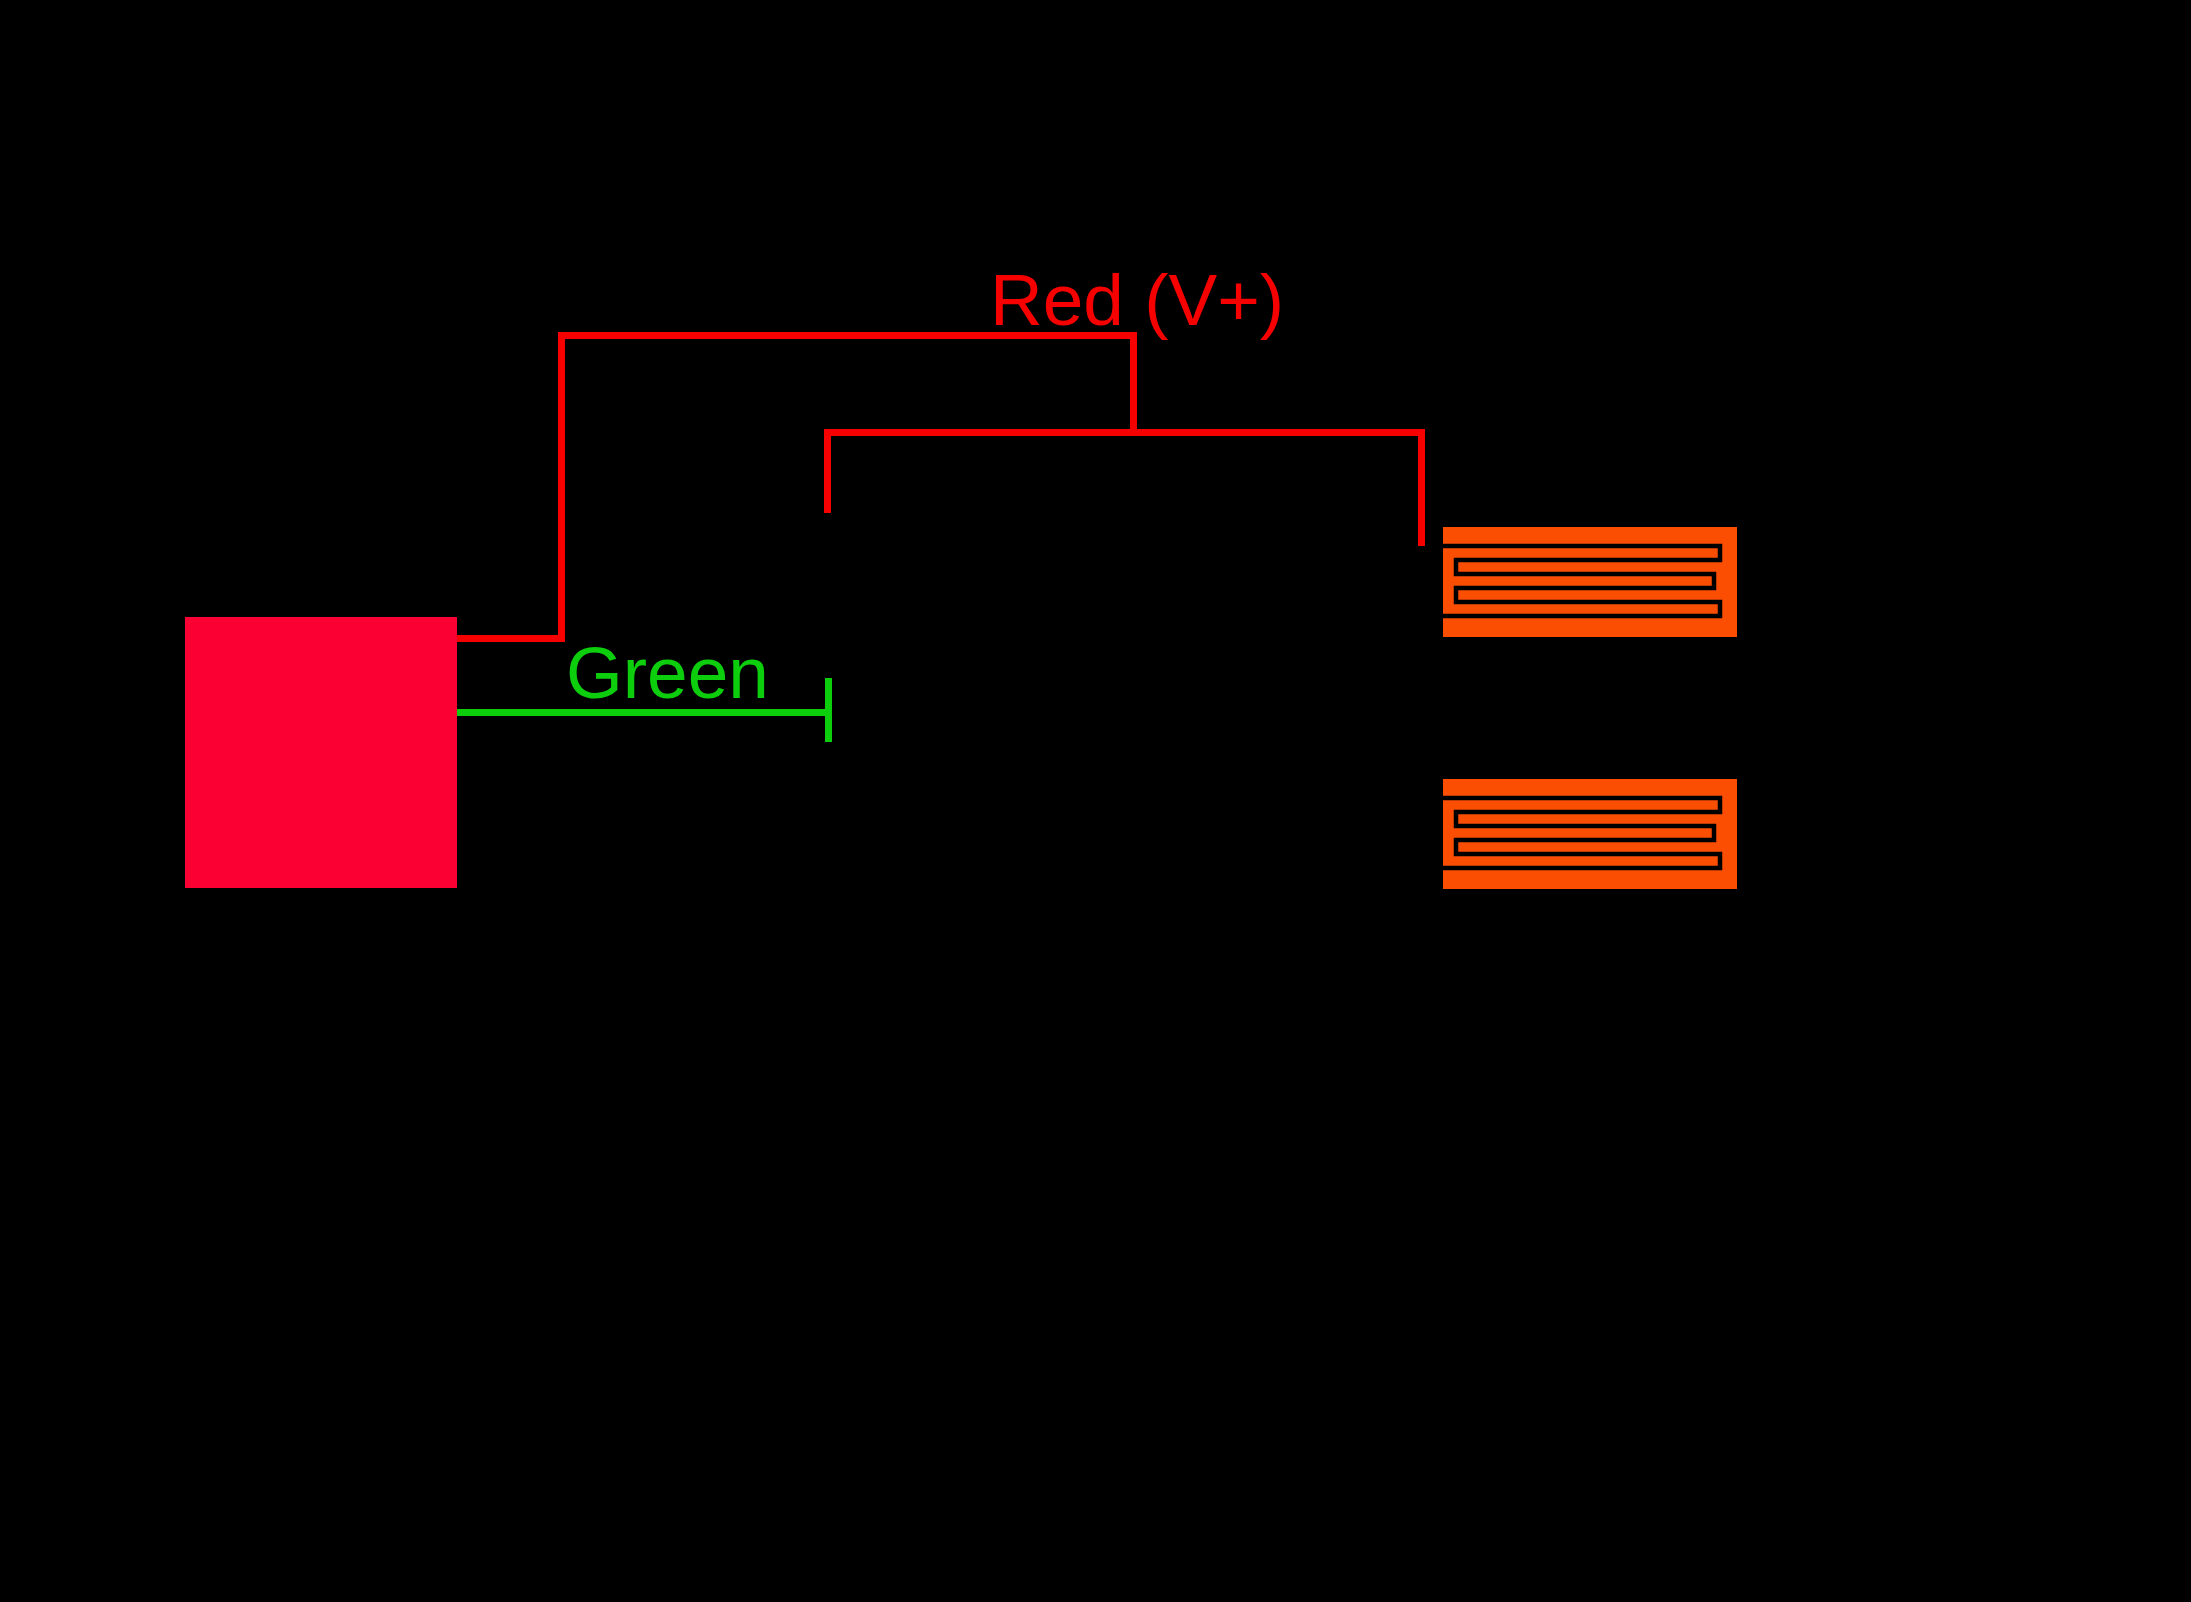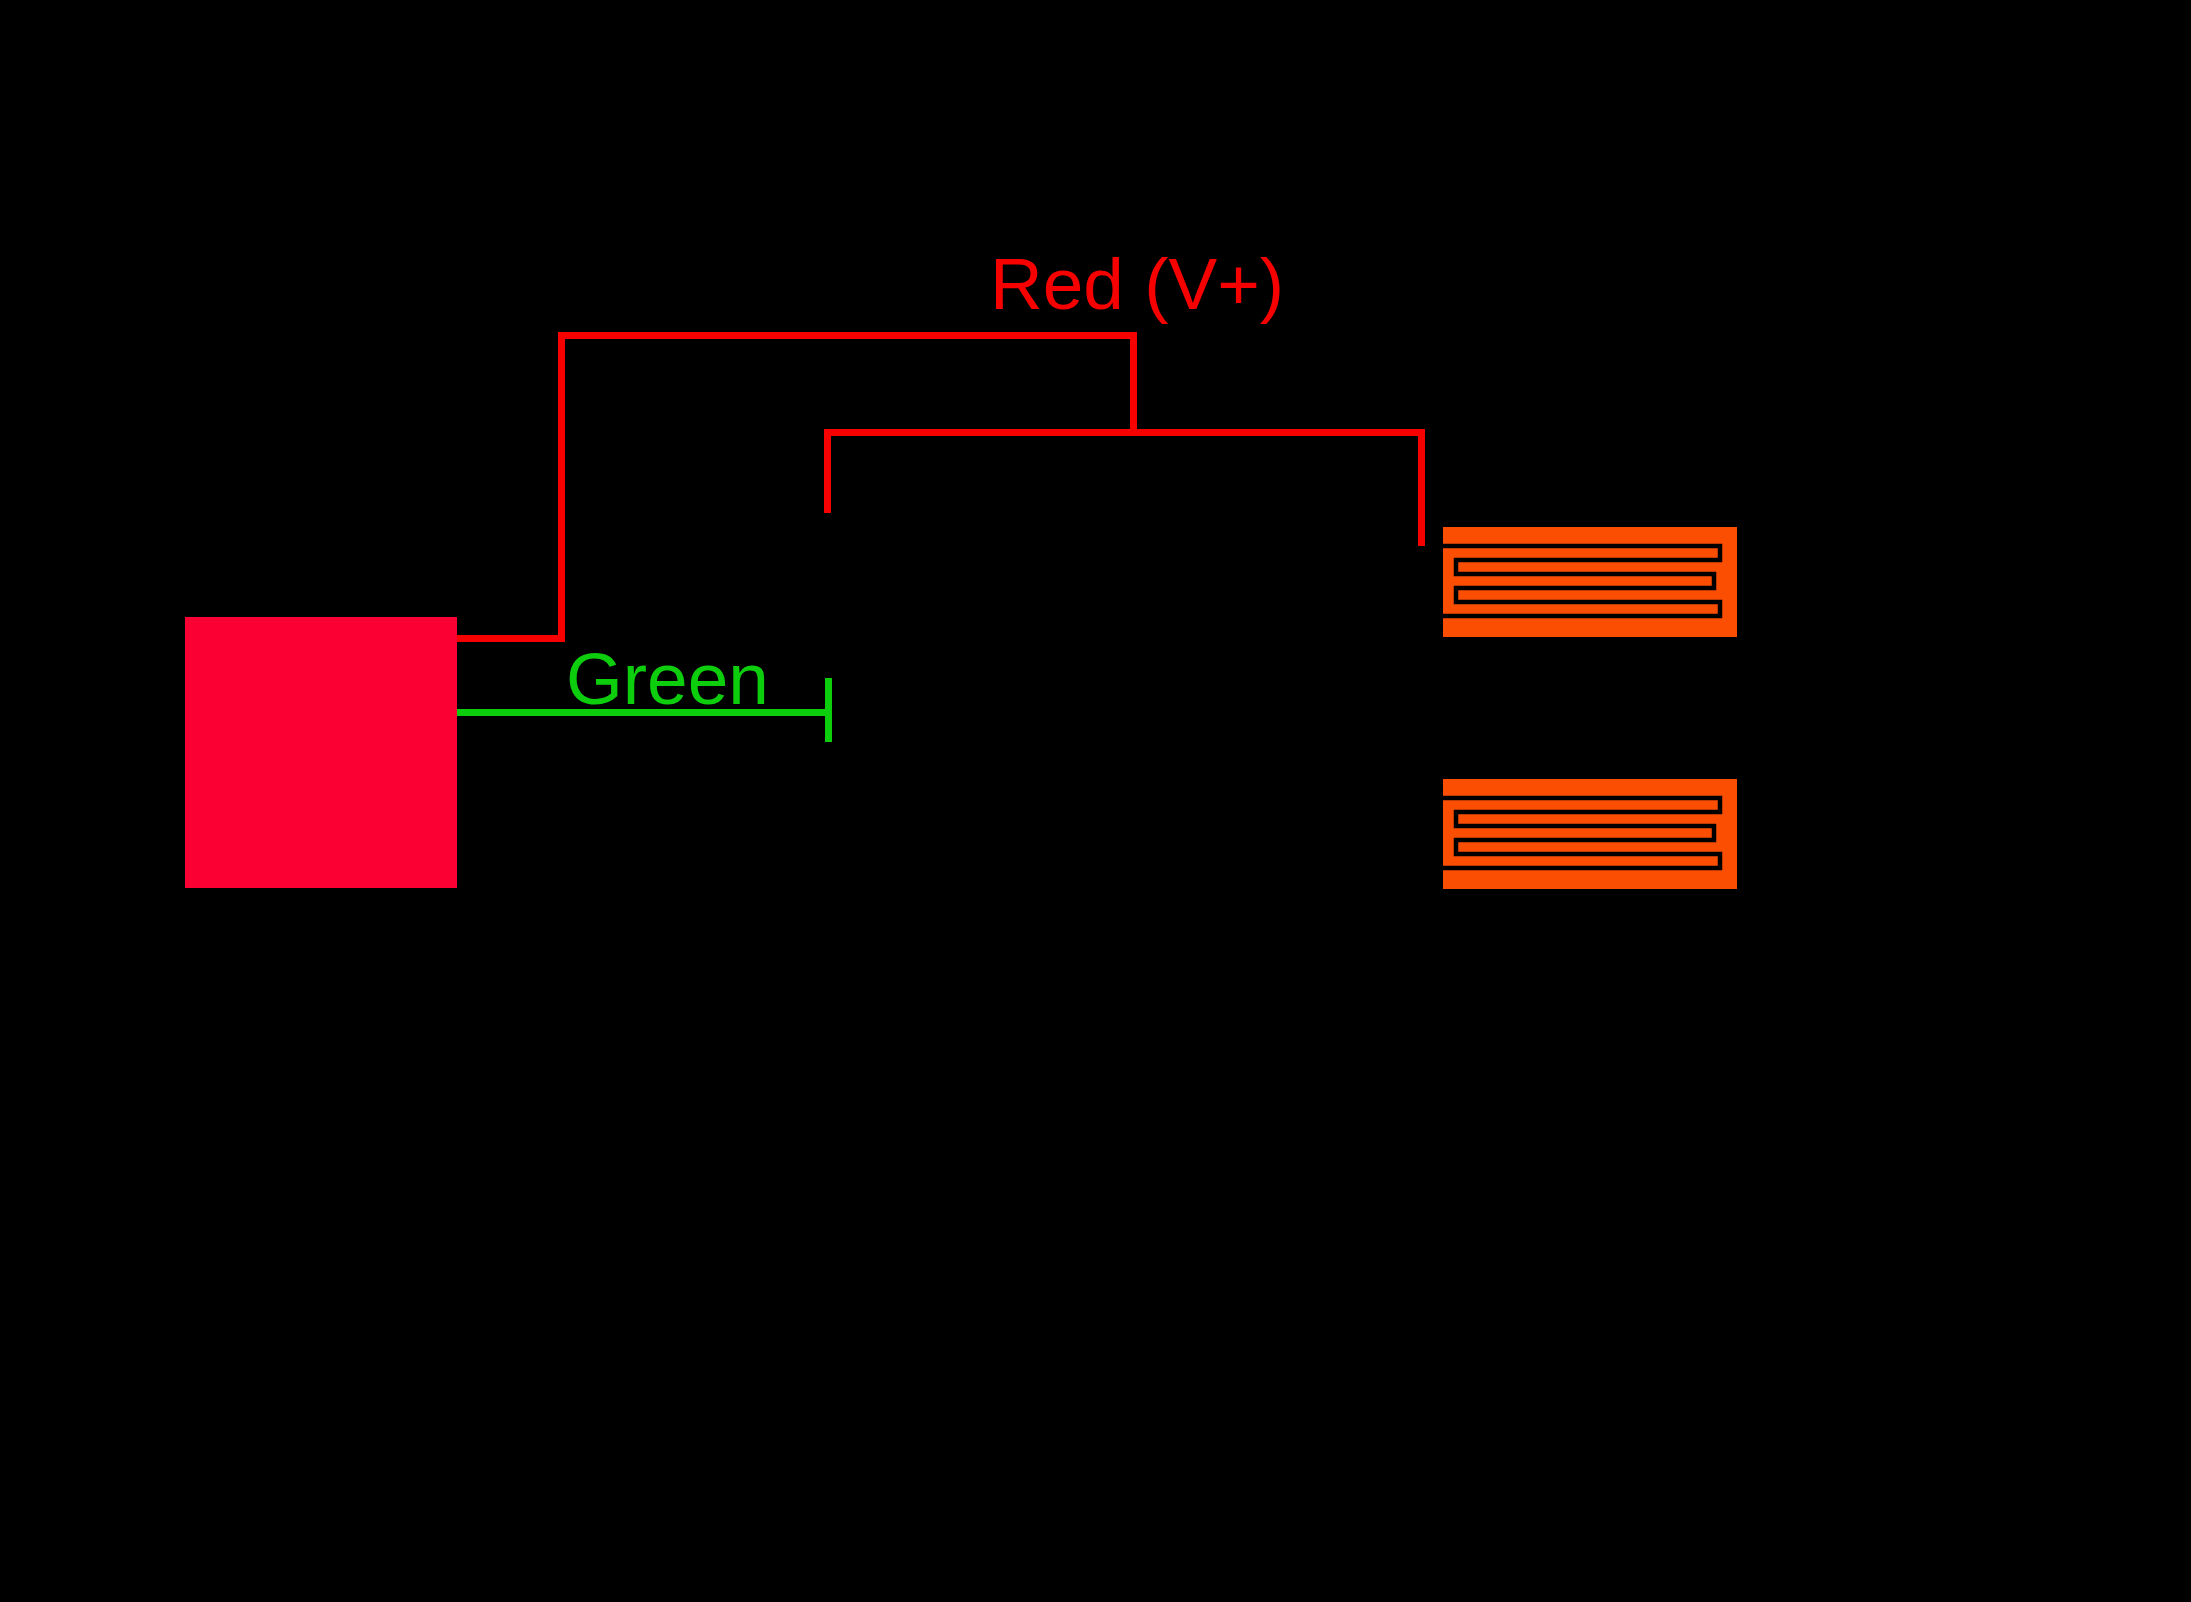--- a/index.html
+++ b/index.html
@@ -39,23 +39,24 @@
 
   #green-seg-a  { left: 457px; top: 709px; width: 375px; height: 7px; }
   #green-tick   { left: 825px; top: 678px; width: 7px;   height: 64px; }
 
   
   .wire-label {
     position: absolute;
     line-height: 1;
     white-space: nowrap;
     font-size: 73px;
+    margin-top: 16px;
   }
   #red-wire-label   { left: 990px; top: 247px; color: var(--red-wire, #f70000); }
-  #green-wire-label { left: 566px; top: 642px; color: var(--green-wire, #0dce0d); }
+  #green-wire-label { left: 566px; top: 620px; color: var(--green-wire, #0dce0d); }
 
   
   .gauge { position: absolute; width: 294px; height: 110px; }
   #strain-gauge-1 { left: 1443px; top: 527px; }
   #strain-gauge-2 { left: 1443px; top: 779px; }
   .gauge svg { display: block; width: 100%; height: 100%; }
   .gauge .gauge-body  { fill: var(--gauge-body, #fc4e03); }
   .gauge .gauge-trace { fill: none; stroke: var(--gauge-trace, #000); stroke-width: 4.5; }
 </style>
 </head>

